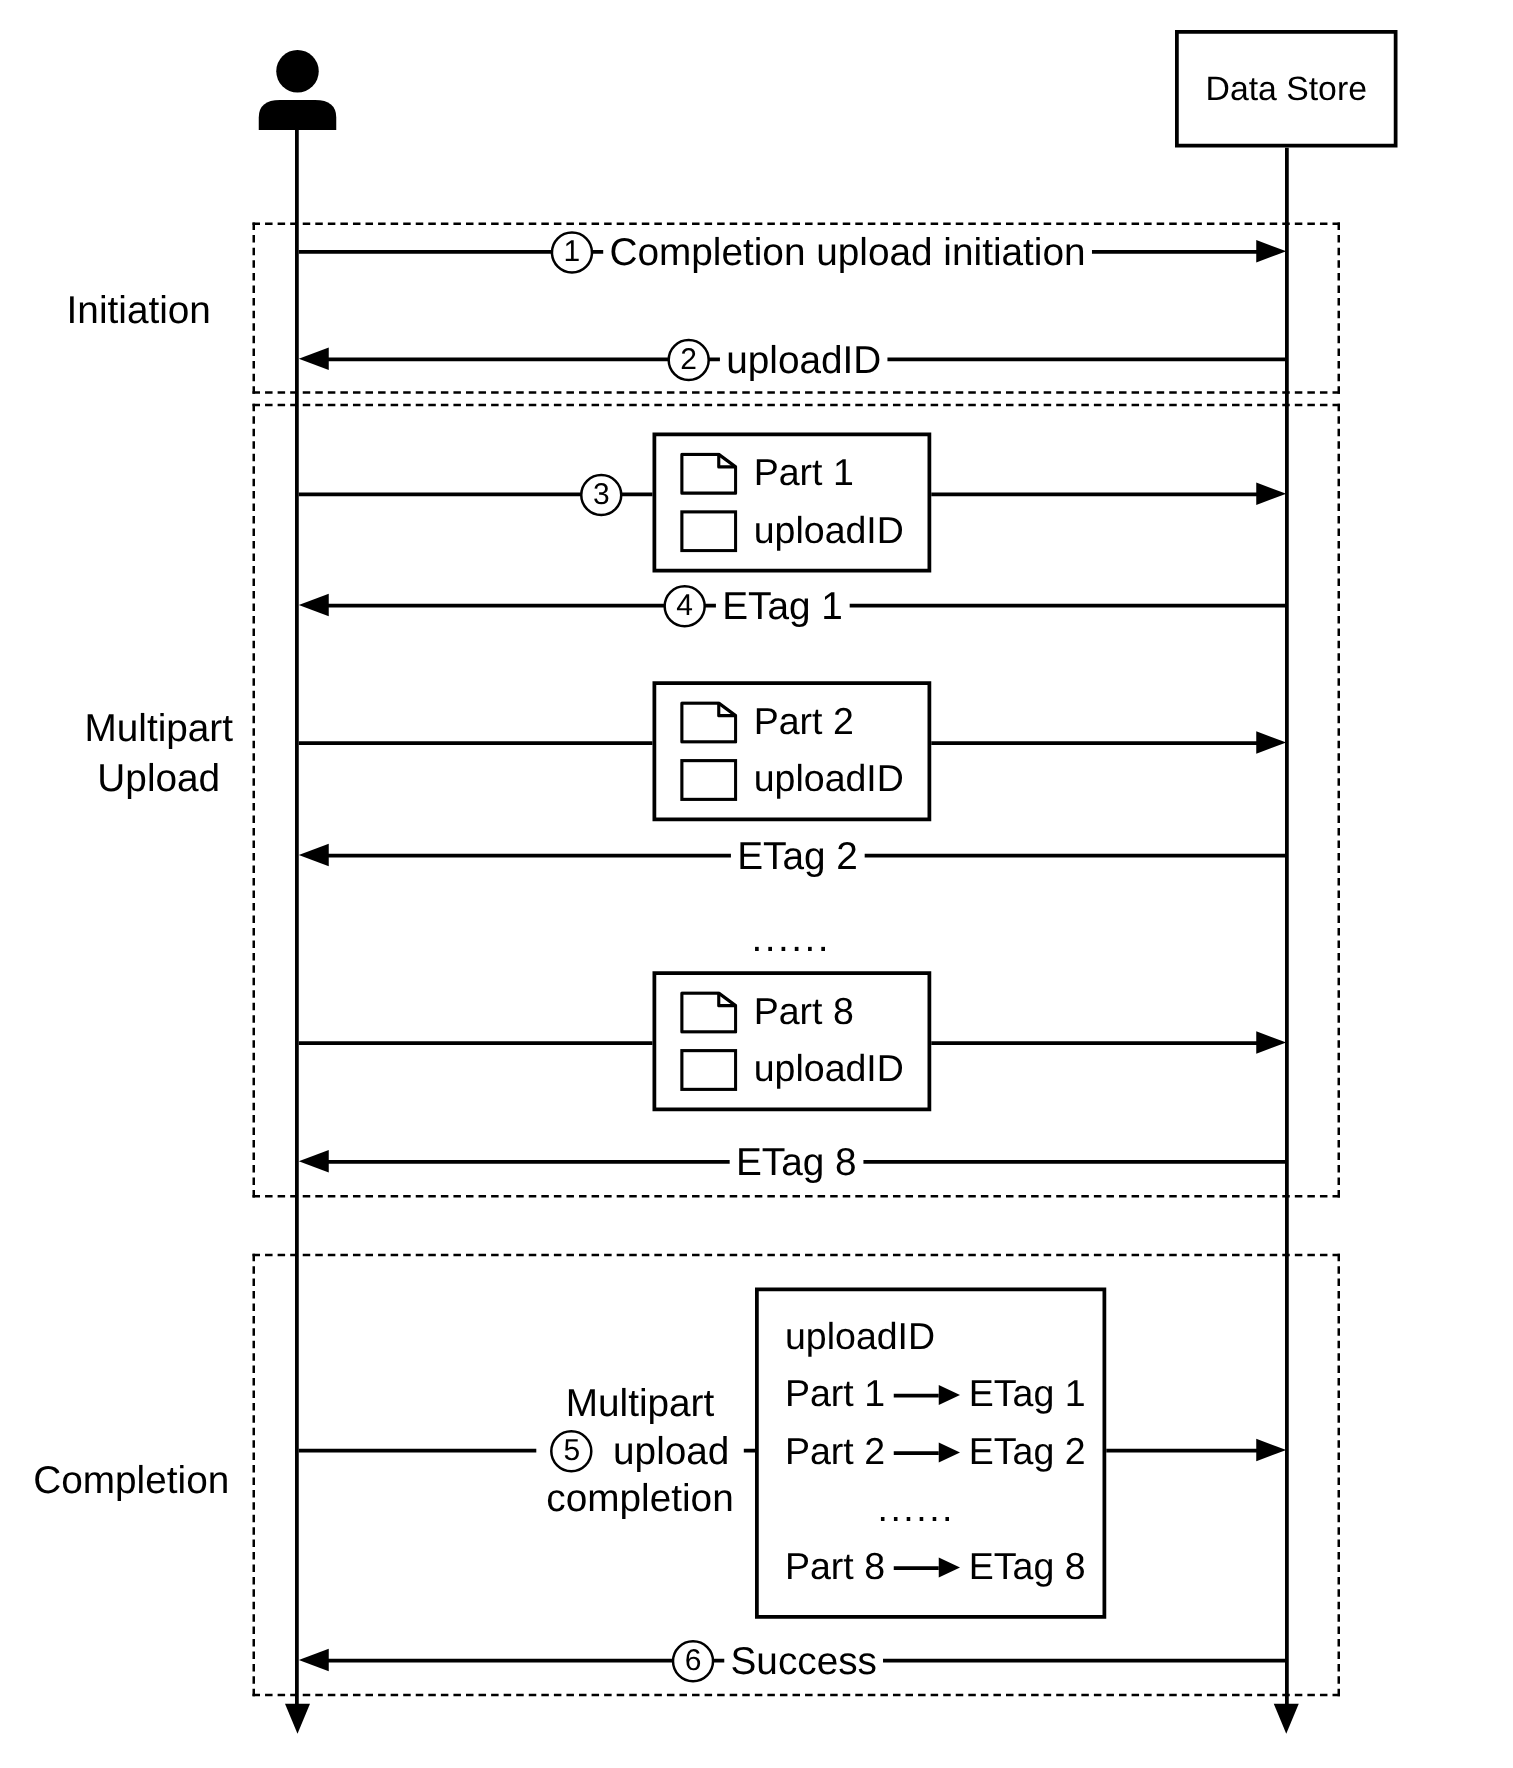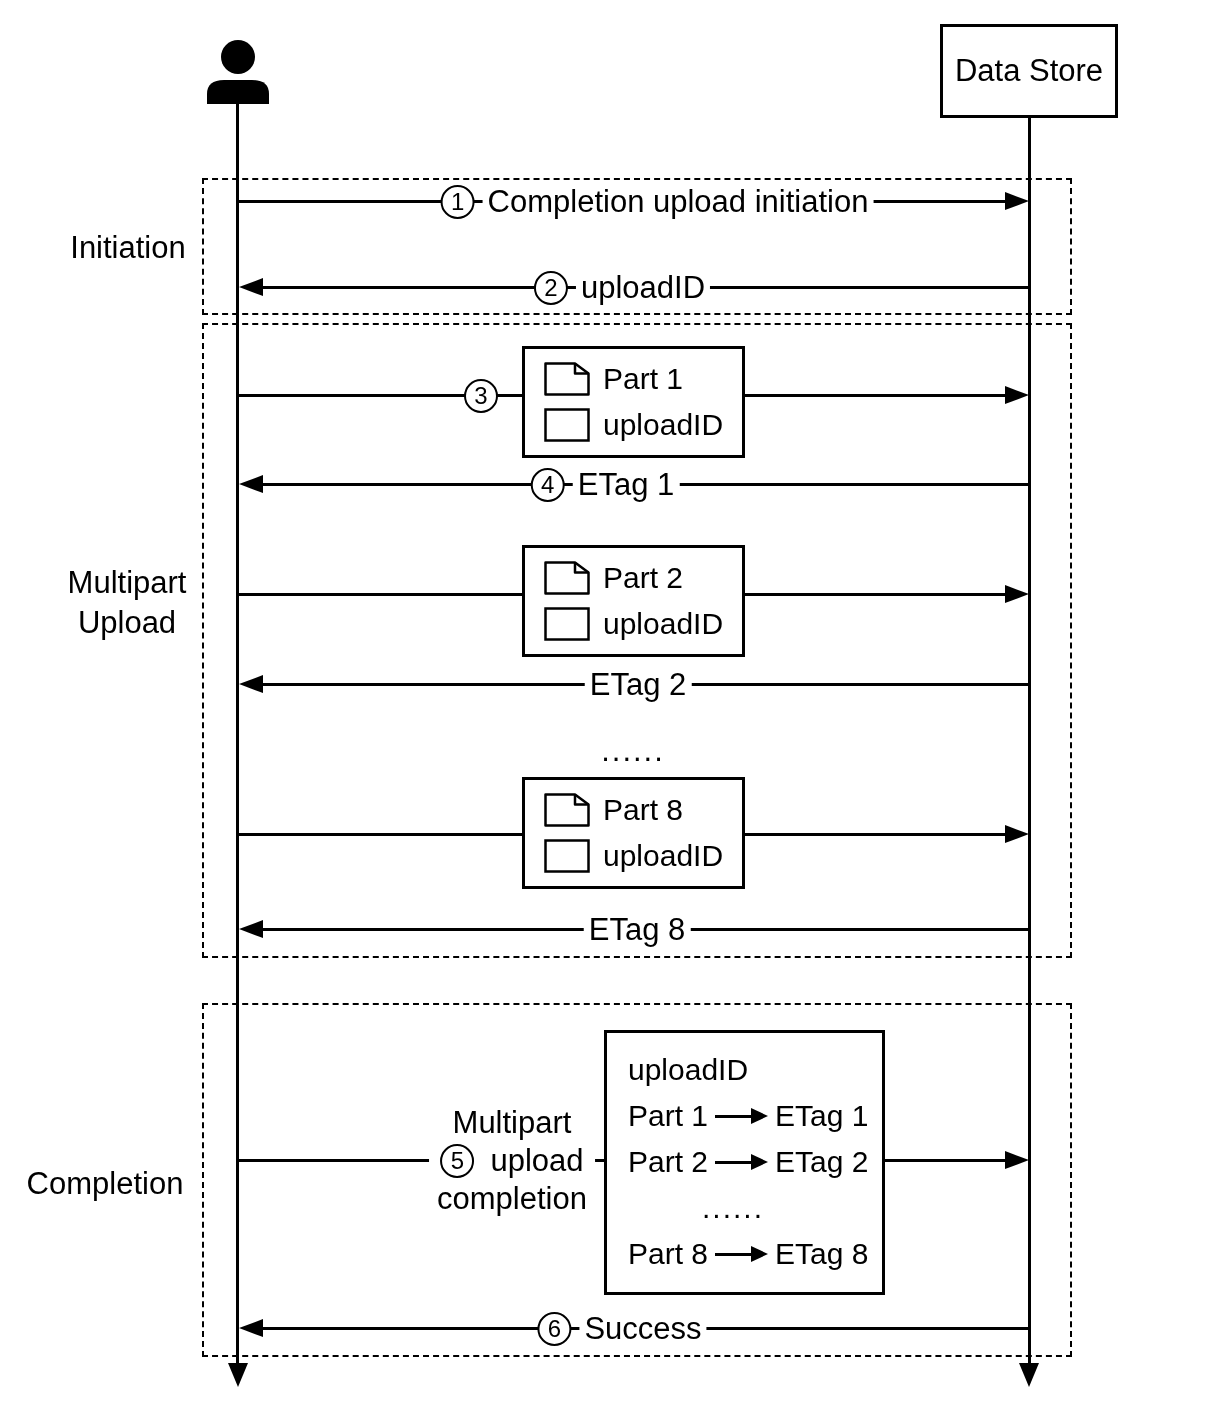--- a/index.html
+++ b/index.html
@@ -26,21 +26,21 @@
   .cnum { display:inline-flex; align-items:center; justify-content:center; flex:0 0 auto;
           width:34px; height:34px; border:2.5px solid #000; border-radius:50%;
           background:#fff; font-size:24px; line-height:1; box-sizing:border-box; }
   .dots { position:absolute; transform:translateX(-50%); font-size:31px; letter-spacing:2px; white-space:nowrap; background:#fff; padding:0 4px; }
   .part-box { position:absolute; left:522px; width:223px; height:112px; border:3px solid #000;
               background:#fff; box-sizing:border-box; padding:11px 0 0 19px;
               display:flex; flex-direction:column; gap:9px; }
   .pb-row { display:flex; align-items:center; gap:13px; height:37px; font-size:30px; white-space:nowrap; }
   .pb-icon { flex:0 0 auto; display:flex; }
   .node-box { position:absolute; border:3px solid #000; background:#fff; box-sizing:border-box;
-              display:flex; align-items:center; justify-content:center; font-size:31px;text-align:right; }
+              display:flex; align-items:center; justify-content:center; font-size:27px;text-align:right; }
   .map-box { position:absolute; left:604px; top:1030px; width:281px; height:265px;
              border:3px solid #000; background:#fff; box-sizing:border-box;
              padding:14px 0 0 21px; font-size:30px; }
   .map-row { display:flex; align-items:center; height:46px; white-space:nowrap; }
   .map-ellipsis { height:46px; display:flex; align-items:center; padding-left:74px; letter-spacing:2px; }
   .mini-arrow { display:inline-flex; align-items:center; margin:0 7px; }
   .mini-line { width:36px; height:3px; background:#000; }
   .mini-head { width:0; height:0; border-top:8px solid transparent;
                border-bottom:8px solid transparent; border-left:17px solid #000; }
   .m5-block { position:absolute; transform:translateX(-50%); text-align:center;
@@ -96,21 +96,21 @@
     <svg width="70" height="70" viewBox="0 0 70 70">
       <circle cx="35" cy="21" r="17" fill="#000"></circle>
       <path d="M4,68 H66 V58 Q66,44 49,44 H21 Q4,44 4,58 Z" fill="#000"></path>
     </svg>
   </div>
 
   <div class="node-box" style="left:940px; top:24px; width:178px; height:94px;">
     <span>Data Store</span>
   </div>
 
-  <div class="side-label" style="left:128px; top:228px;">Initiation</div>
+  <div class="side-label" style="left:111px; top:228px;">Initiation</div>
   <div class="side-label" style="left:127px; top:563px;">
     <div>Multipart</div>
     <div>Upload</div>
   </div>
   <div class="side-label" style="left:105px; top:1164px;">Completion</div>
 
   <div class="msg-label" style="left:657px; top:180px;">
     <span class="cnum">1</span>
     <span class="lbl">Completion upload initiation</span>
   </div>

